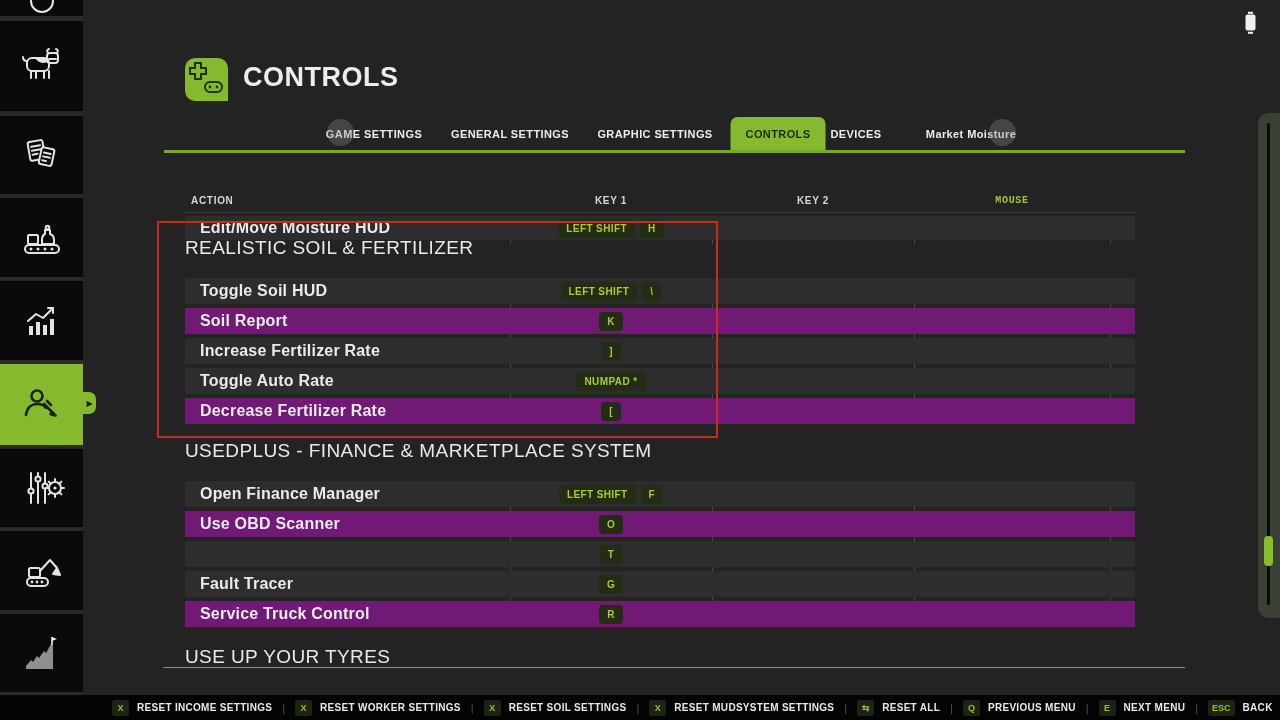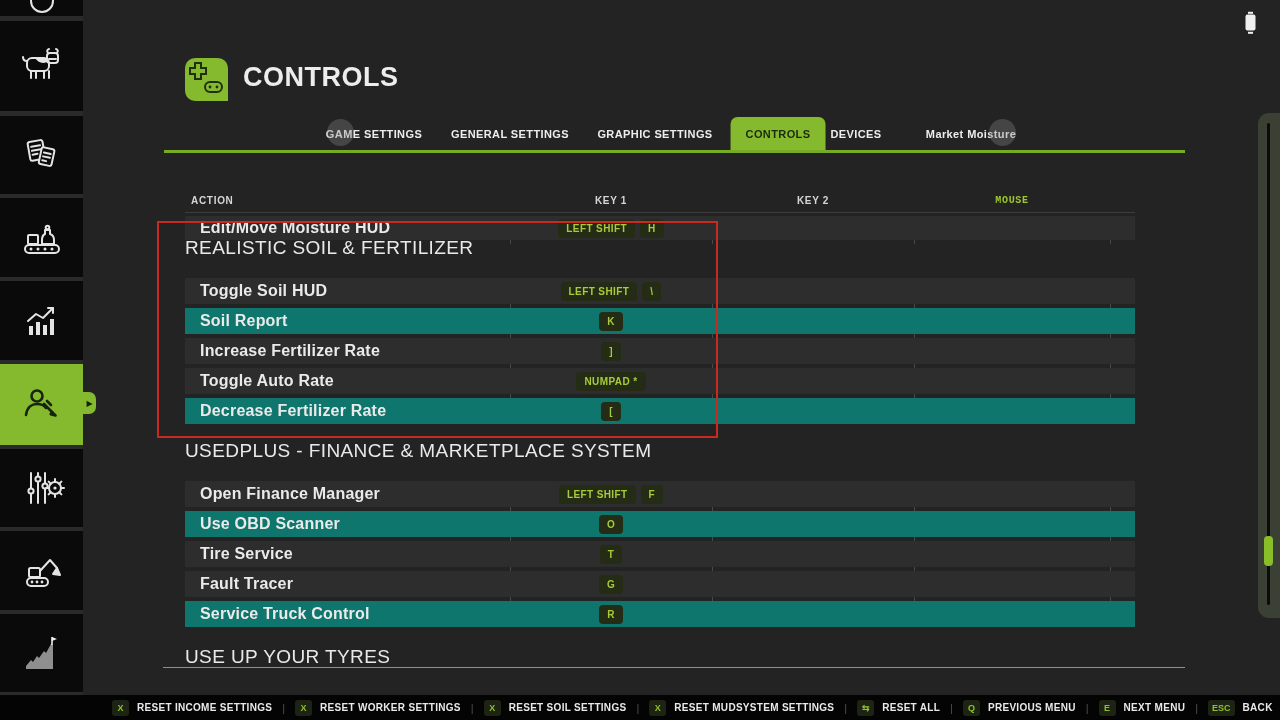--- a/index.html
+++ b/index.html
@@ -54,21 +54,21 @@
   .h-key2 { left:527px; width:202px; text-align:center; }
   .h-mouse { left:729px; width:196px; text-align:center; color:#9dc72c;font-family:Liberation Mono, monospace; }
   .thead-line { position:absolute; left:0; top:24px; width:950px; height:1px; background:#3d3d3d; }
   #top-table .rows { position:absolute; left:0; top:28px; width:950px; }
   #top-table .row { height:24px; }
 
   .rows { position:relative; }
   .colline { position:absolute; top:0; bottom:0; width:1px; background:rgba(170,170,170,0.28); }
   .row { position:relative; height:26px; margin-bottom:4px; cursor:pointer; }
   .row.even { background:#2d2d2d; }
-  .row.odd  { background:#0f766e; }
+  .row.odd  { background:#701a75; }
   .cell { position:absolute; top:0; height:100%; display:flex; align-items:center; }
   .cell.action { left:0; width:325px; padding-left:15px; font-size:16px; font-weight:700;
                  color:#eaeaea; letter-spacing:0.2px; }
   .cell.key1 { left:325px; width:202px; justify-content:center; gap:5px; }
   .cell.key2 { left:527px; width:202px; justify-content:center; gap:5px; }
   .cell.mouse { left:729px; width:196px; justify-content:center; gap:5px; }
   .key { background:#242c15; color:#a8ca3b; font-size:10px; font-weight:700; letter-spacing:0.4px;
          padding:4px 8px; border-radius:4px; min-width:9px; text-align:center; white-space:nowrap; }
 
   .section { position:absolute; left:185px; width:950px; }
@@ -334,21 +334,20 @@
         </div>
         <div class="row odd" style="height: 26px;">
           <div class="cell action">Use OBD Scanner</div>
           <div class="cell key1">
             <span class="key">O</span>
           </div>
           <div class="cell key2"></div>
           <div class="cell mouse"></div>
         </div>
         <div class="row even" style="height: 26px;">
-          <div class="cell action">Tire Service</div>
           <div class="cell key1">
             <span class="key">T</span>
           </div>
           <div class="cell key2"></div>
           <div class="cell mouse"></div>
         </div>
         <div class="row even" style="height: 26px;">
           <div class="cell action">Fault Tracer</div>
           <div class="cell key1">
             <span class="key">G</span>

